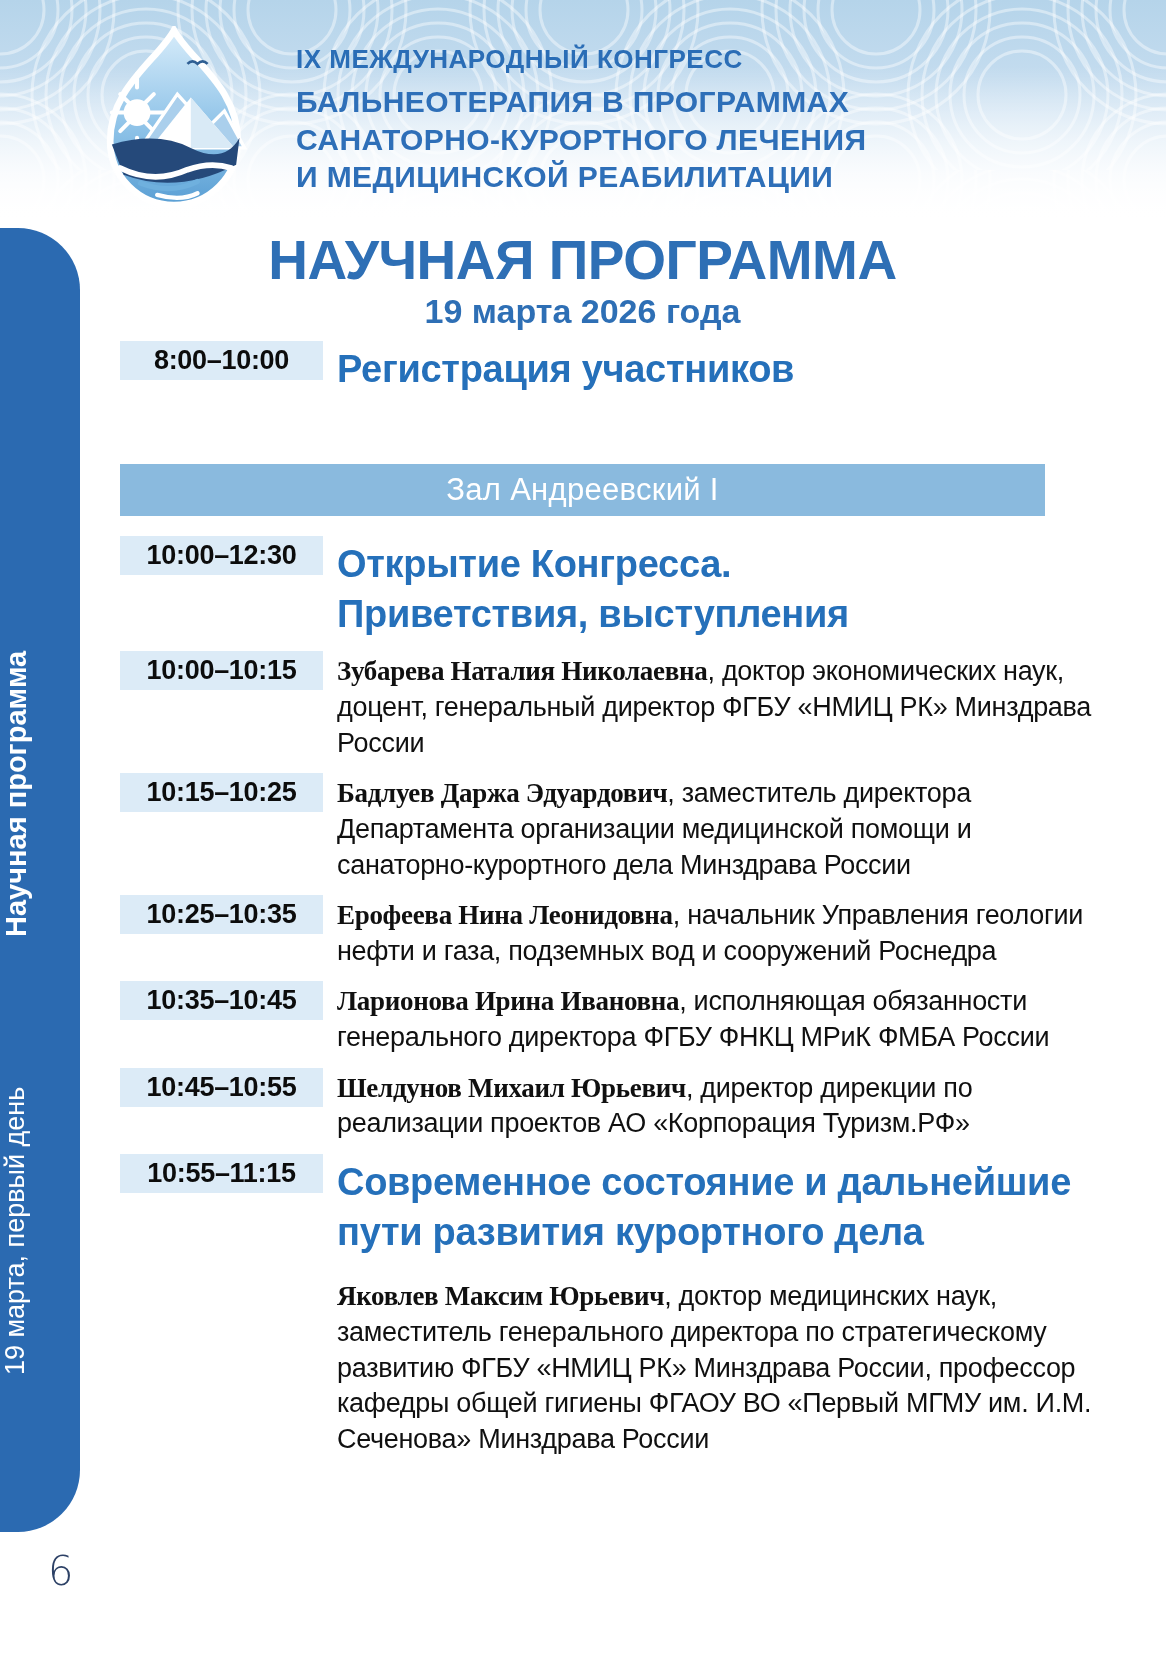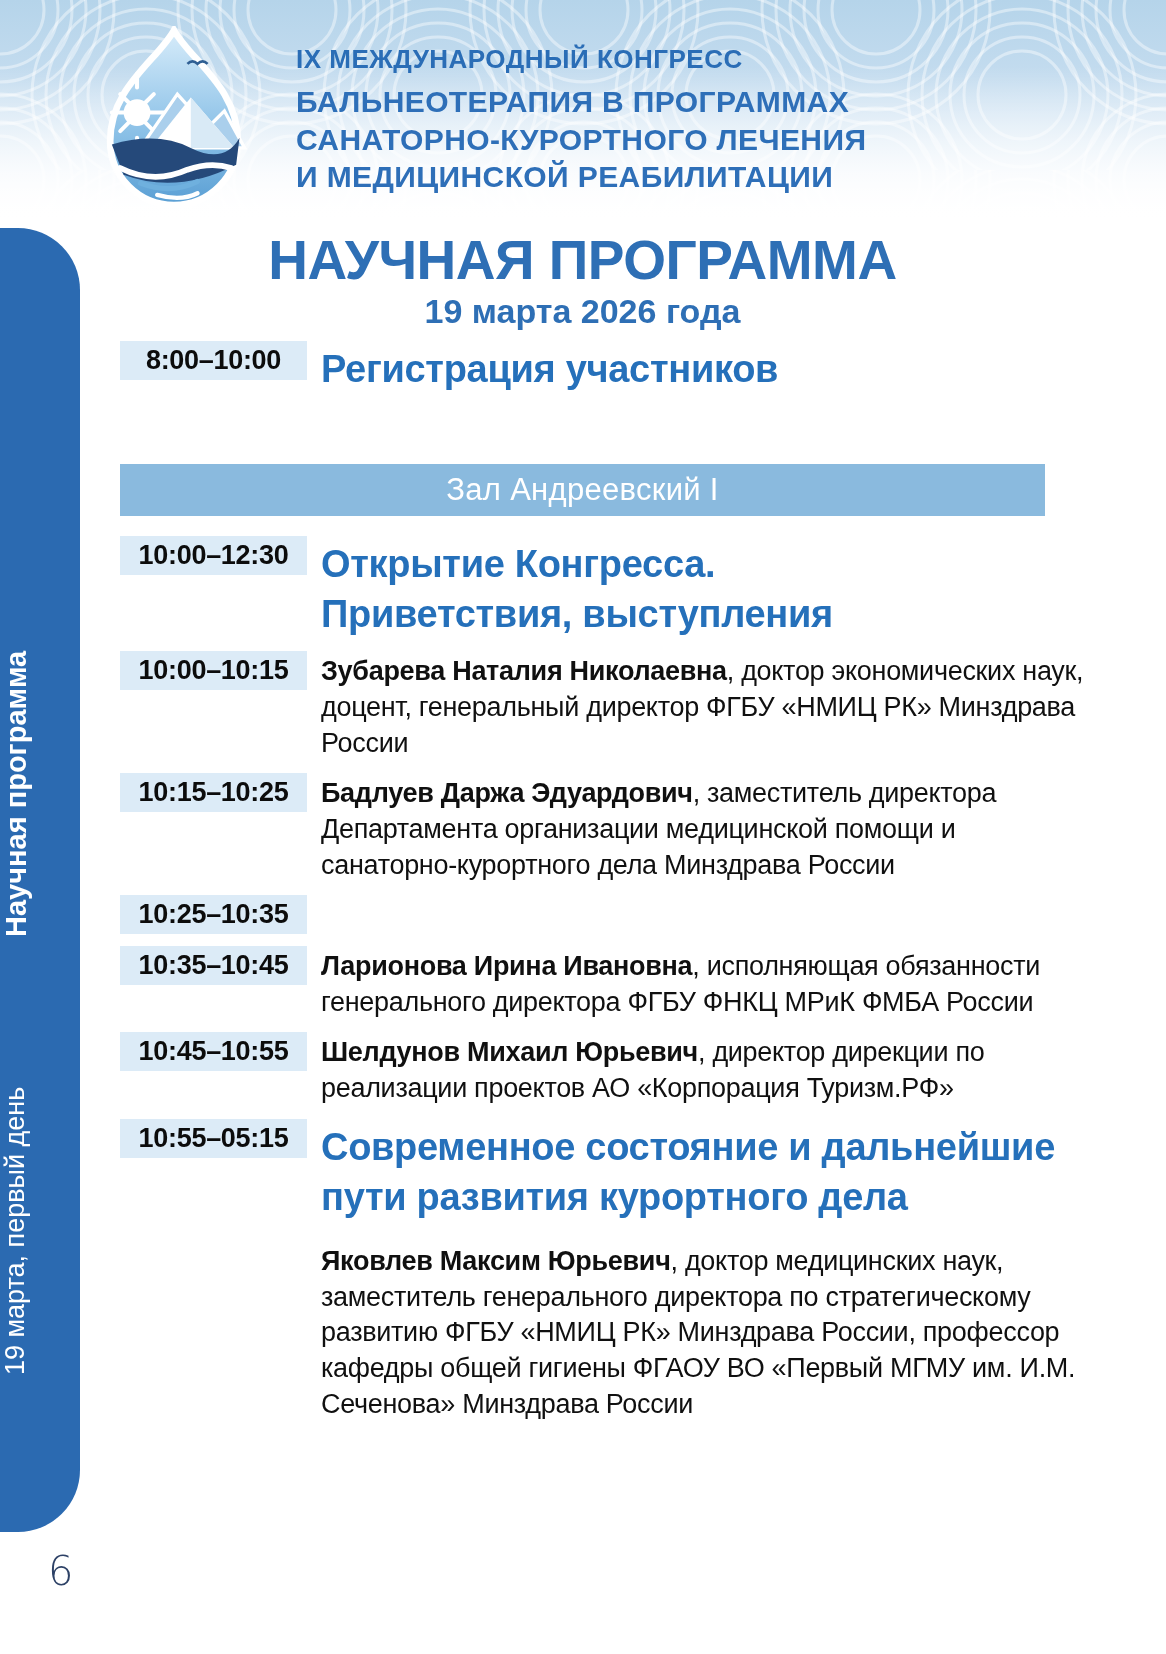--- a/index.html
+++ b/index.html
@@ -61,29 +61,29 @@
     width:925px;height:52px;background:#8abade;
     display:flex;align-items:center;justify-content:center;
     color:#ffffff;font-size:31px;font-weight:500;letter-spacing:.3px;
     margin-top:70px;margin-bottom:20px;
   }
   .row{display:flex;align-items:flex-start;margin-top:12px;}
   .row.first{margin-top:10px;}
   .time-chip{
     flex:0 0 187px;background:#dcebf7;color:#0c0c0c;
     font-size:27px;font-weight:700;text-align:center;
-    padding:4px 0;letter-spacing:-.3px;
+    padding:4px 8px;letter-spacing:-.3px;
   }
   .row-content{
     margin-left:14px;width:768px;
     font-size:27px;line-height:1.32;color:#101010;
     letter-spacing:-.3px;padding-top:3px;
   }
   .session-title{color:#2570ba;font-weight:700;white-space:pre-line;font-size:38px;}
-  .speaker{font-weight:700;}
+  .speaker{font-weight:700;font-family:Liberation Serif, serif;}
   .speaker-block{margin-top:22px;}
 </style>
 </head>
 <body>
 
 <div class="header">
   <svg class="header-pattern" viewBox="0 0 1166 222" xmlns="http://www.w3.org/2000/svg" aria-hidden="true">
     <defs>
       <pattern id="weave" width="292" height="170" patternUnits="userSpaceOnUse">
         <g fill="none" stroke="rgba(255,255,255,0.42)" stroke-width="3">
@@ -194,33 +194,34 @@
     <div class="row-content"><span class="speaker">Зубарева Наталия Николаевна</span><span>, доктор экономических наук, доцент, генеральный директор ФГБУ «НМИЦ РК» Минздрава России</span></div>
   </div>
 
   <div class="row">
     <div class="time-chip">10:15–10:25</div>
     <div class="row-content"><span class="speaker">Бадлуев Даржа Эдуардович</span><span>, заместитель директора Департамента организации медицинской помощи и санаторно-курортного дела Минздрава России</span></div>
   </div>
 
   <div class="row">
     <div class="time-chip">10:25–10:35</div>
+    <div class="row-content"><span class="speaker">Ерофеева Нина Леонидовна</span><span>, начальник Управления геологии нефти и газа, подземных вод и сооружений Роснедра</span></div>
   </div>
 
   <div class="row">
     <div class="time-chip">10:35–10:45</div>
     <div class="row-content"><span class="speaker">Ларионова Ирина Ивановна</span><span>, исполняющая обязанности генерального директора ФГБУ ФНКЦ МРиК ФМБА России</span></div>
   </div>
 
   <div class="row">
     <div class="time-chip">10:45–10:55</div>
     <div class="row-content"><span class="speaker">Шелдунов Михаил Юрьевич</span><span>, директор дирекции по реализации проектов АО «Корпорация Туризм.РФ»</span></div>
   </div>
 
   <div class="row">
-    <div class="time-chip">10:55–05:15</div>
+    <div class="time-chip">10:55–11:15</div>
     <div class="row-content">
       <div class="session-title">Современное состояние и дальнейшие пути развития курортного дела</div>
       <div class="speaker-block"><span class="speaker">Яковлев Максим Юрьевич</span><span>, доктор медицинских наук, заместитель генерального директора по стратегическому развитию ФГБУ «НМИЦ РК» Минздрава России, профессор кафедры общей гигиены ФГАОУ ВО «Первый МГМУ им. И.М. Сеченова» Минздрава России</span></div>
     </div>
   </div>
 
 </div>
 
 </body></html>

